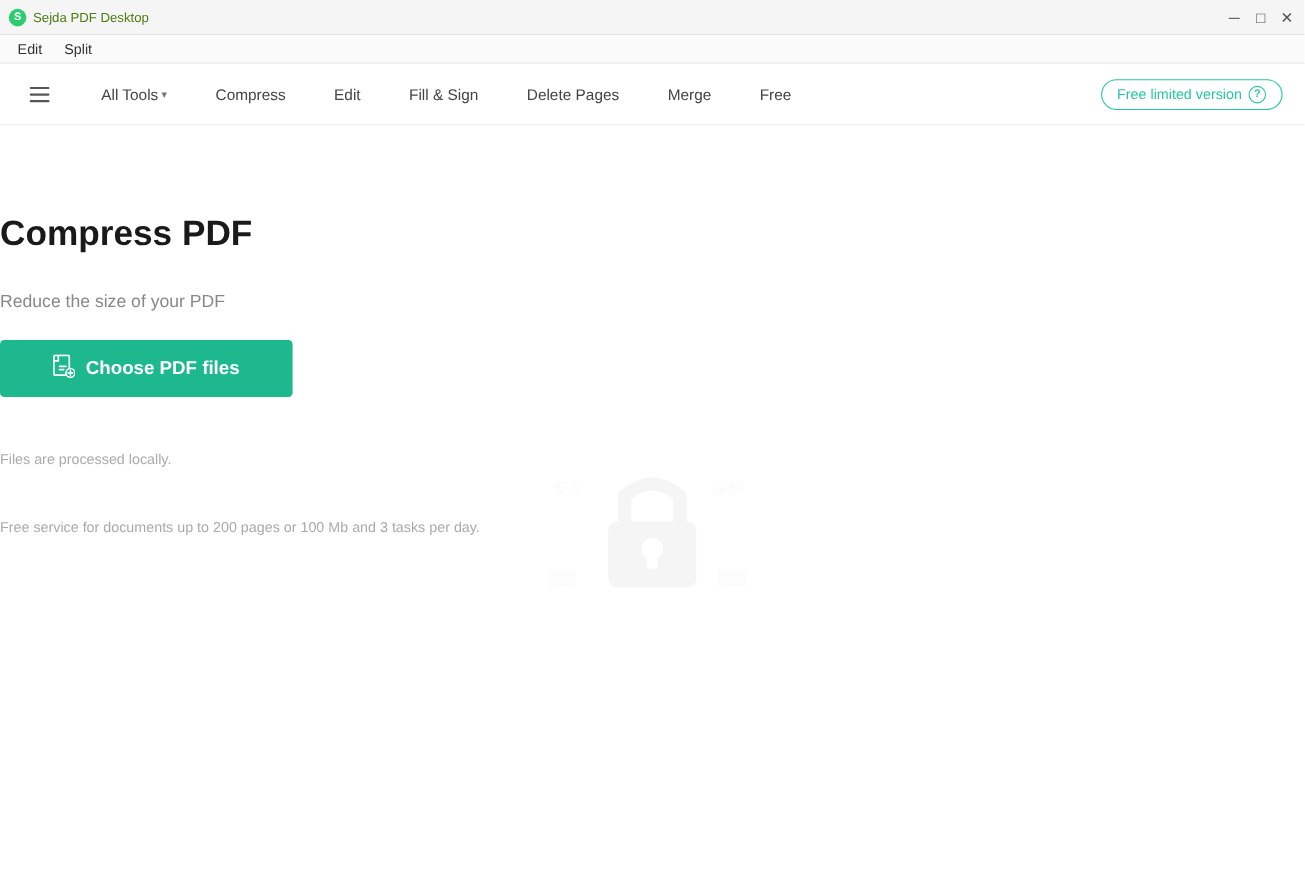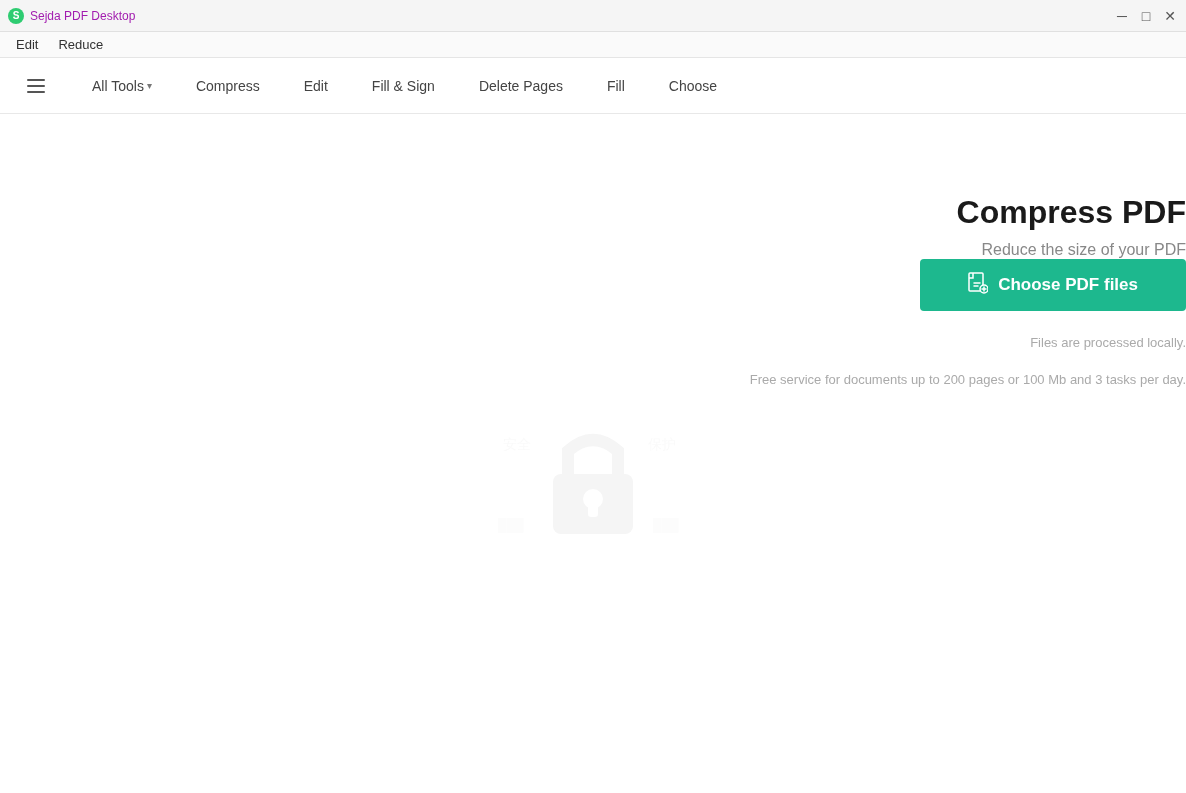--- a/index.html
+++ b/index.html
@@ -44,21 +44,21 @@
       display: flex;
       align-items: center;
       justify-content: center;
       font-size: 10px;
       color: white;
       font-weight: bold;
     }
 
     .title-bar-title {
       font-size: 12px;
-      color: #a21caf;
+      color: #4d7c0f;
     }
 
     .title-bar-controls {
       display: flex;
       gap: 8px;
     }
 
     .title-bar-btn {
       width: 16px;
       height: 16px;
@@ -168,25 +168,26 @@
       justify-content: center;
       font-size: 10px;
       font-weight: bold;
     }
 
     
     .main-content {
       flex: 1;
       display: flex;
       flex-direction: column;
-      align-items: flex-end;
+      align-items: flex-start;
       justify-content: flex-start;
       padding-top: 80px;
       background: #fff;
       position: relative;
+      gap: 25px;
     }
 
     .page-title {
       font-size: 32px;
       font-weight: 700;
       color: #1a1a1a;
       margin-bottom: 10px;
     }
 
     .page-subtitle {
@@ -261,21 +262,21 @@
   </div>
   <div class="title-bar-controls">
     <button class="title-bar-btn">─</button>
     <button class="title-bar-btn">□</button>
     <button class="title-bar-btn">✕</button>
   </div>
 </div>
 
 <div class="menu-bar">
   <div class="menu-item">Edit</div>
-  <div class="menu-item">Reduce</div>
+  <div class="menu-item">Split</div>
 </div>
 
 <div class="toolbar">
   <button class="hamburger-btn">
     <span></span>
     <span></span>
     <span></span>
   </button>
   <div class="nav-item">
     <span>All Tools</span>
@@ -287,26 +288,32 @@
   <div class="nav-item">
     <span>Edit</span>
   </div>
   <div class="nav-item">
     <span>Fill &amp; Sign</span>
   </div>
   <div class="nav-item">
     <span>Delete Pages</span>
   </div>
   <div class="nav-item">
-    <span>Fill</span>
-  </div>
-  <div class="nav-item">
-    <span>Choose</span>
+    <span>Merge</span>
+  </div>
+  <div class="nav-item">
+    <span>Free</span>
   </div>
   <div class="toolbar-spacer"></div>
+  <div class="free-version-badge" style="border-color: rgb(38, 198, 160); color: rgb(38, 198, 160);">
+    <span>Free limited version</span>
+    <div class="help-icon" style="border-color: rgb(38, 198, 160); color: rgb(38, 198, 160);">
+      <span>?</span>
+    </div>
+  </div>
 </div>
 
 <div class="main-content">
   <h1 class="page-title">Compress PDF</h1>
   <p class="page-subtitle">Reduce the size of your PDF</p>
 
   <button class="choose-files-btn">
     <span class="pdf-icon-btn">
       <svg width="20" height="22" viewBox="0 0 20 22" fill="none" xmlns="http://www.w3.org/2000/svg">
         <rect x="1" y="1" width="14" height="18" rx="1" stroke="white" stroke-width="1.5" fill="none"></rect>

